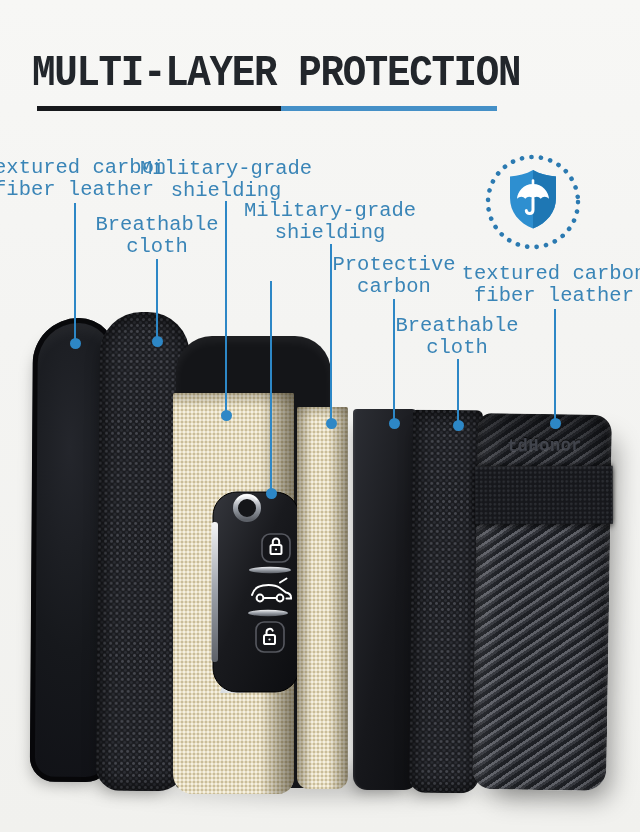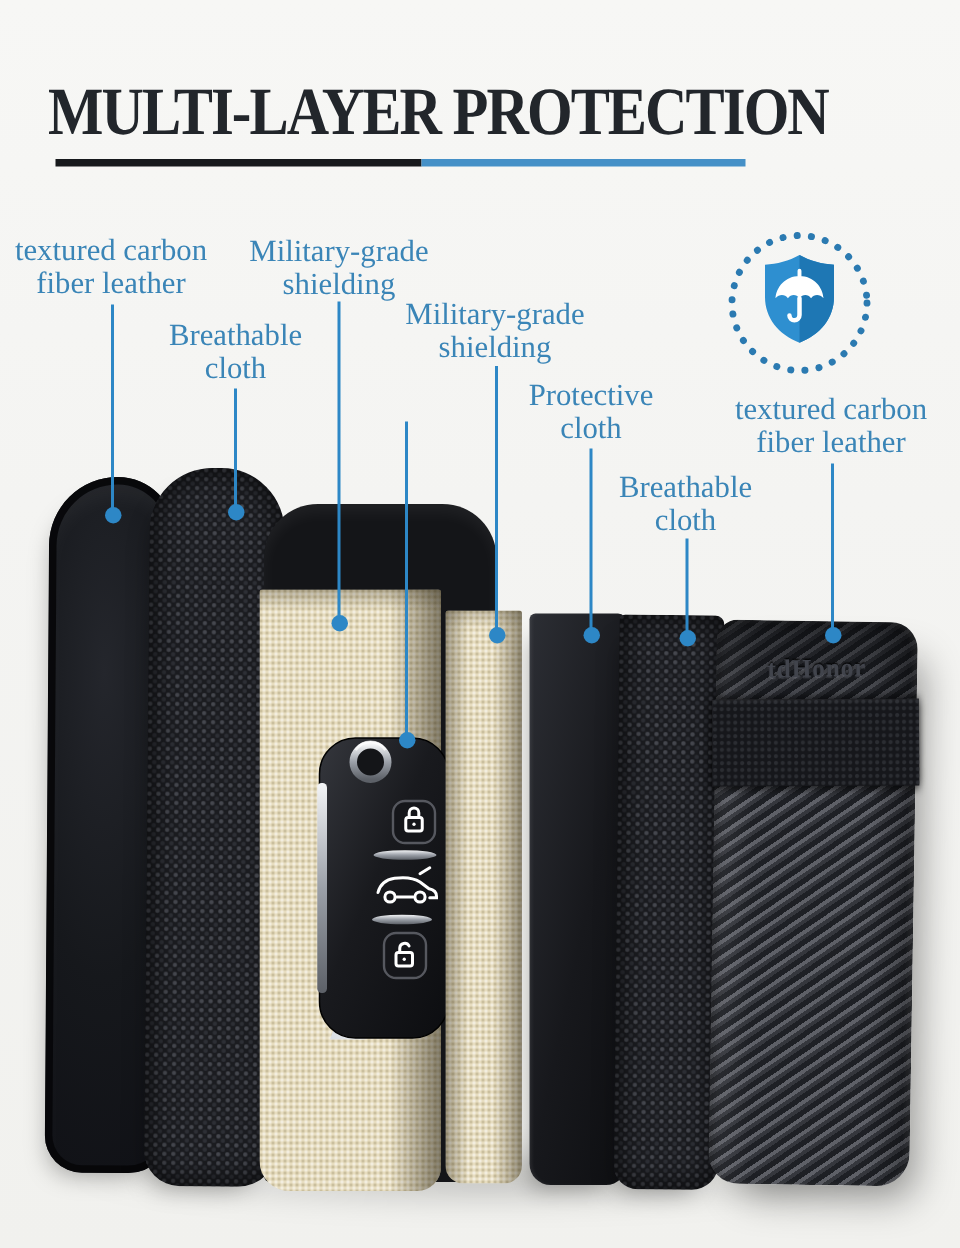--- a/index.html
+++ b/index.html
@@ -1,19 +1,19 @@
 <!DOCTYPE html>
 <html><head>
 <meta charset="utf-8">
 <style>
   html,body{margin:0;padding:0;background:#e9e9e7;}
   .stage{
     position:relative;width:640px;height:832px;overflow:hidden;
     background:linear-gradient(180deg,#f7f7f5 0%,#f4f4f2 40%,#f1f1ee 100%);
-    font-family:Liberation Serif, serif;
+    font-family:Liberation Mono, monospace;
   }
   
   .title{
     position:absolute;left:32px;top:48px;margin:0;
     font-weight:700;font-size:45px;letter-spacing:-1.5px;color:#22262b;
     transform:scaleX(.87);transform-origin:left top;white-space:nowrap;
   }
   .underline{position:absolute;left:37px;top:106px;height:5px;width:460px;font-size:0;}
   .underline span{display:inline-block;height:5px;vertical-align:top;}
   .u-black{width:244px;background:#17191c;}
@@ -240,19 +240,19 @@
 
   <div class="lbl lbl1">textured carbon
 fiber leather</div>
   <div class="lbl lbl2">Breathable
 cloth</div>
   <div class="lbl lbl3">Military-grade
 shielding</div>
   <div class="lbl lbl5">Military-grade
 shielding</div>
   <div class="lbl lbl6">Protective
-cloth</div>
+carbon</div>
   <div class="lbl lbl7">Breathable
 cloth</div>
   <div class="lbl lbl8">textured carbon
 fiber leather</div>
 
 </div>
 
 </body></html>

